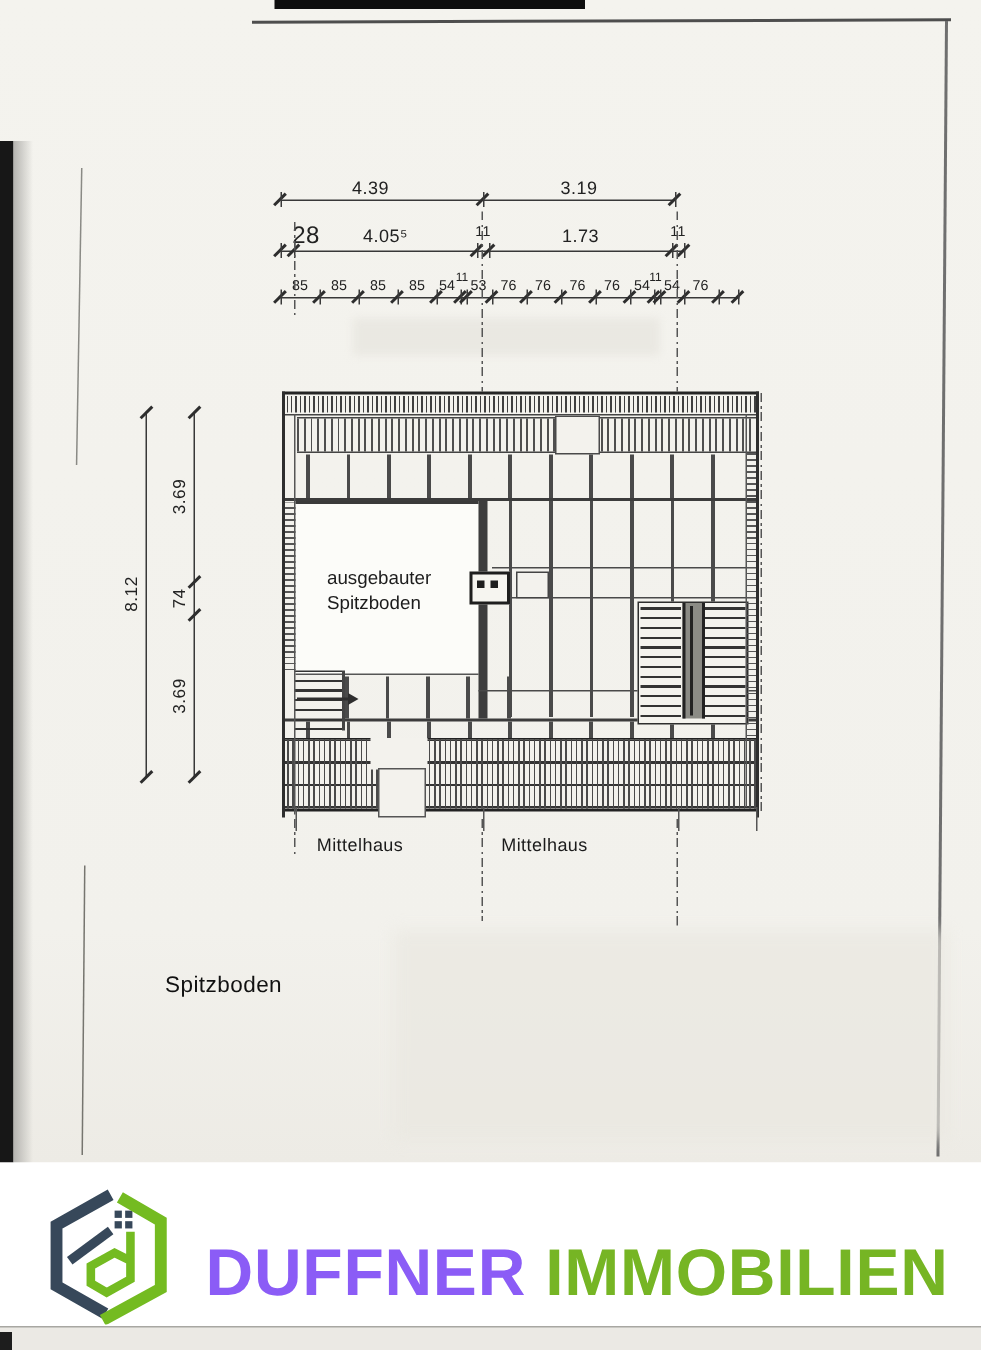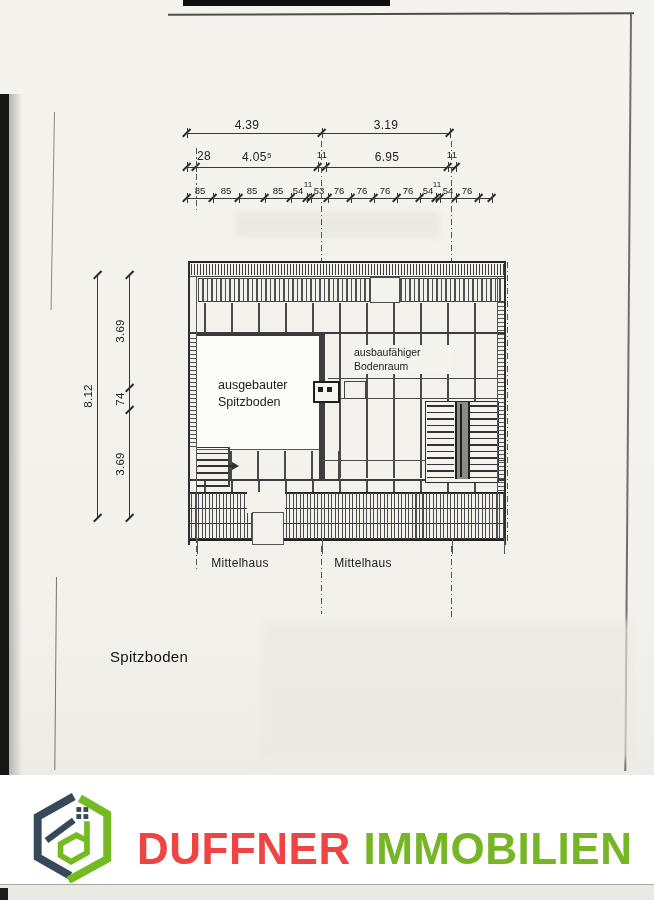--- a/index.html
+++ b/index.html
@@ -68,24 +68,24 @@
     <div class="ts" style="left:190px;top:166px;"></div>
       <div class="tv" style="left:196px;top:162px;"></div>
     <div class="ts" style="left:312px;top:166px;"></div>
       <div class="tv" style="left:318px;top:162px;"></div>
     <div class="ts" style="left:320px;top:166px;"></div>
       <div class="tv" style="left:326px;top:162px;"></div>
     <div class="ts" style="left:442px;top:166px;"></div>
       <div class="tv" style="left:448px;top:162px;"></div>
     <div class="ts" style="left:450px;top:166px;"></div>
       <div class="tv" style="left:456px;top:162px;"></div>
-    <span class="dim" style="left:204px;top:149px;font-size:12px;text-align:center;">28</span>
+    <span class="dim" style="left:204px;top:149px;font-size:16px;text-align:center;">28</span>
     <span class="dim" style="left:257px;top:150px;">4.05⁵</span>
     <span class="dim" style="left:322px;top:149px;font-size:9.5px;">11</span>
-    <span class="dim" style="left:387px;top:150px;">6.95</span>
+    <span class="dim" style="left:387px;top:150px;">1.73</span>
     <span class="dim" style="left:452px;top:149px;font-size:9.5px;">11</span>
 
     <div class="hl" style="left:187px;top:198px;width:306px;height:1.3px;"></div>
     <div class="ts" style="left:181px;top:197px;"></div>
       <div class="tv" style="left:187px;top:193px;"></div>
     <div class="ts" style="left:207px;top:197px;"></div>
       <div class="tv" style="left:213px;top:193px;"></div>
     <div class="ts" style="left:233px;top:197px;"></div>
       <div class="tv" style="left:239px;top:193px;"></div>
     <div class="ts" style="left:259px;top:197px;"></div>
@@ -179,24 +179,20 @@
 
     <div class="hl" style="left:140px;top:117px;width:178px;height:1.2px;background:#4a4a4a;"></div>
     <div class="hl" style="left:140px;top:137px;width:178px;height:1.2px;background:#4a4a4a;"></div>
 
     <div class="abs" style="left:125px;top:120px;width:23px;height:18px;background:#f6f5f0;border:2.5px solid #1e1e1e;">
       <div class="abs" style="left:3px;top:4px;width:5px;height:5px;background:#1e1e1e;"></div>
       <div class="abs" style="left:12px;top:4px;width:5px;height:5px;background:#1e1e1e;"></div>
     </div>
     <div class="abs" style="left:156px;top:120px;width:20px;height:16px;background:#f3f2ed;border:1.5px solid #444;"></div>
 
-    <div class="planlabel" style="left:164px;top:84px;width:96px;font-size:10.5px;line-height:13.5px;background:#f4f3ee;padding:1px 2px;">
-      <span>ausbaufähiger</span><br>
-      <span>Bodenraum</span>
-    </div>
 
     <div class="hl" style="left:131px;top:199px;width:187px;height:1.2px;background:#4a4a4a;"></div>
     <div class="abs studs" style="left:42px;top:190px;width:112px;height:28px;"></div>
     <div class="hl" style="left:0;top:218px;width:318px;height:1.5px;background:#3c3c3c;"></div>
     <div class="abs studs" style="left:16px;top:220px;width:288px;height:11px;"></div>
 
     <div class="abs" style="left:0;top:231px;width:318px;height:46px;border-top:1.5px solid #222;border-bottom:2px solid #222;
                 background-image:repeating-linear-gradient(90deg,#4a4a4a 0 1px,transparent 1px 3.5px),
                 repeating-linear-gradient(0deg,#333 0 1.5px,transparent 1.5px 15px);"></div>
     <div class="abs" style="left:59px;top:231px;width:38px;height:21px;background:#f3f2ed;"></div>
@@ -240,21 +236,21 @@
       <rect x="55" y="16" width="5.5" height="5.5" fill="#37485a"></rect>
       <rect x="63" y="16" width="5.5" height="5.5" fill="#37485a"></rect>
       <rect x="55" y="24" width="5.5" height="5.5" fill="#37485a"></rect>
       <rect x="63" y="24" width="5.5" height="5.5" fill="#37485a"></rect>
 
       <polyline points="59,6 90,24 90,75 46,99" fill="none" stroke="#74bb21" stroke-width="9"></polyline>
 
       <polyline points="67,32 67,68 49,78 37,71 37,58 55,48 67,54" fill="none" stroke="#74bb21" stroke-width="6.5"></polyline>
     </svg>
     <div class="abs" style="left:137px;top:49px;font-size:44px;font-weight:bold;letter-spacing:.5px;white-space:nowrap;">
-      <span style="color:#ef4444;">DUFFNER</span>
+      <span style="color:#8b5cf6;">DUFFNER</span>
       <span> </span>
       <span style="color:#76b524;">IMMOBILIEN</span>
     </div>
   </div>
 
   <div class="abs" style="left:0;top:884px;width:654px;height:16px;background:#ebe9e4;border-top:1px solid #a8a7a2;"></div>
   <div class="abs" style="left:0;top:888px;width:8px;height:12px;background:#1d1d1d;"></div>
 
 </div>
 

